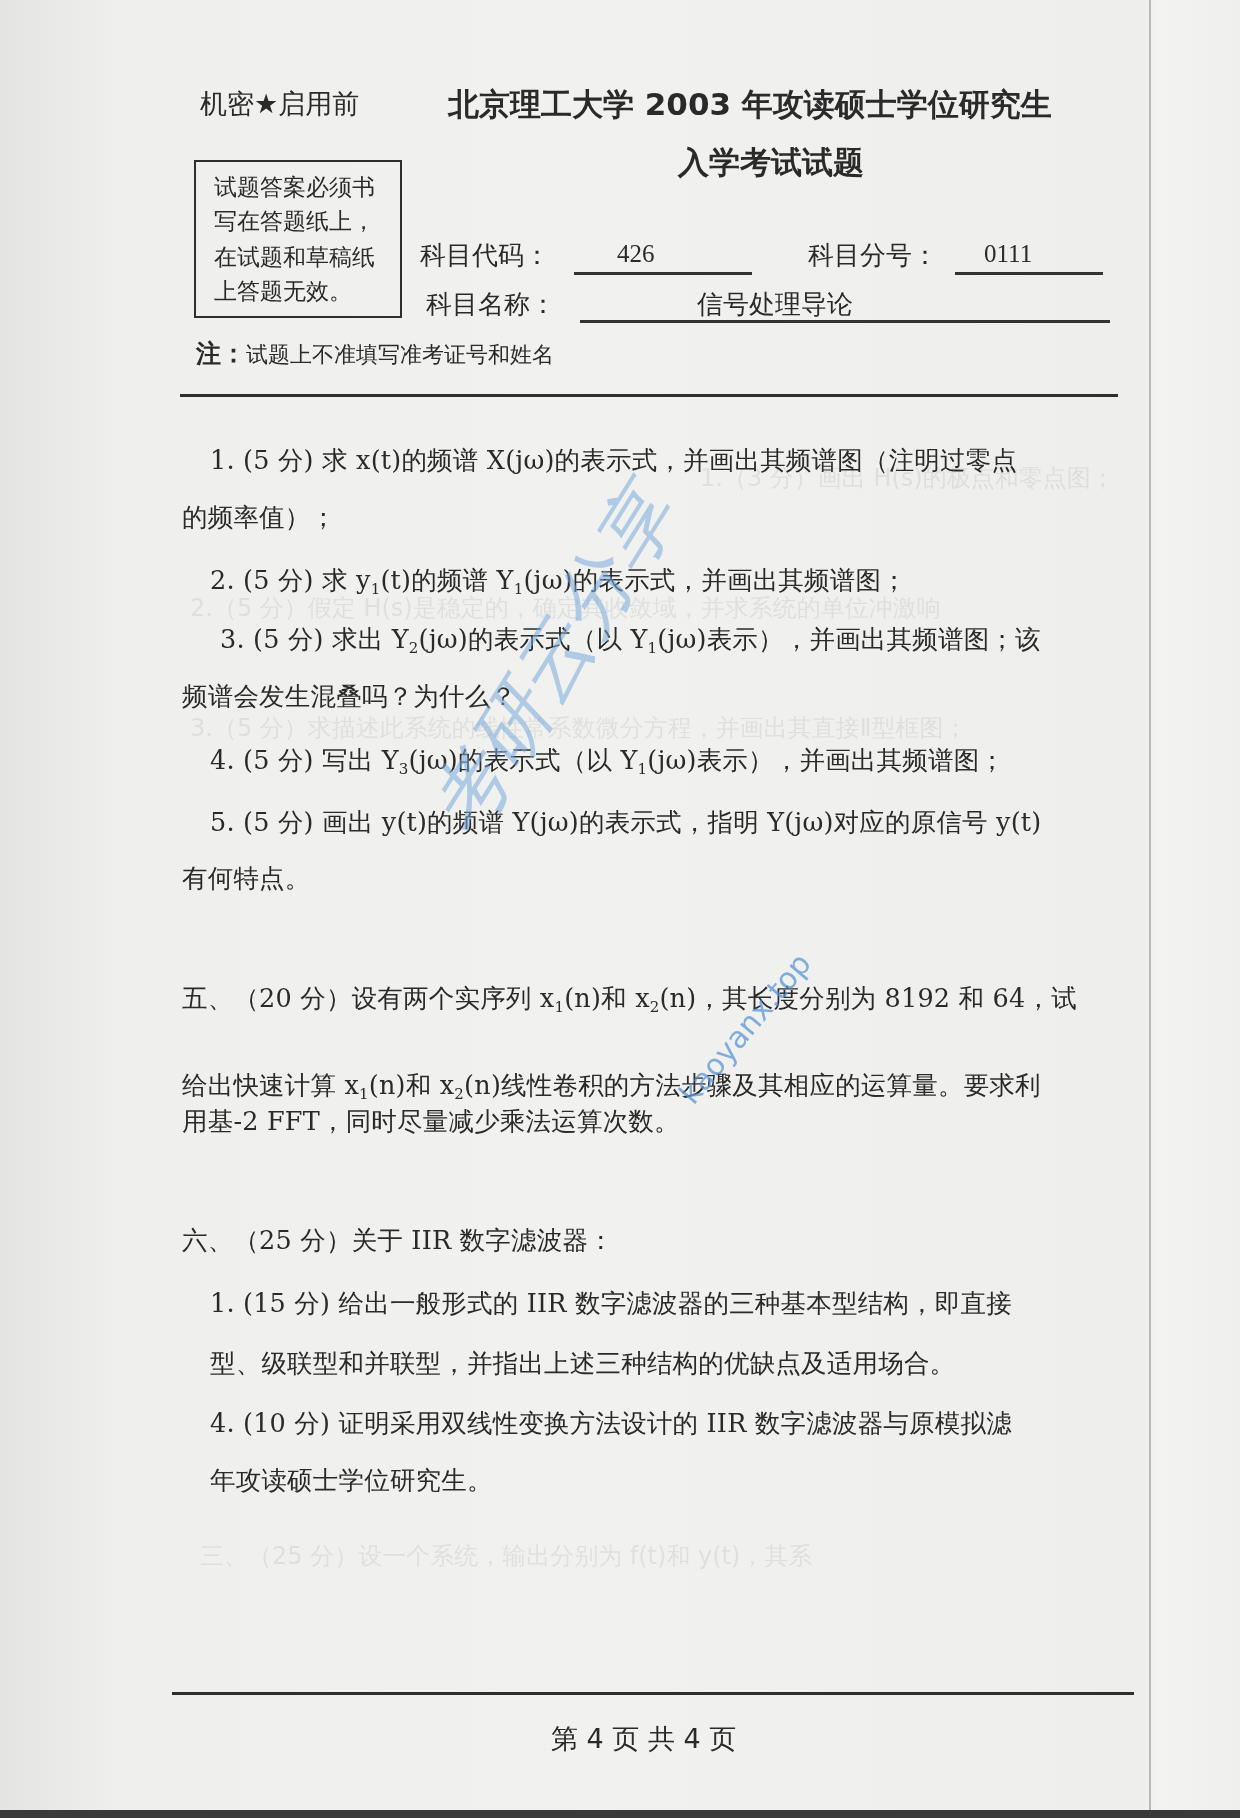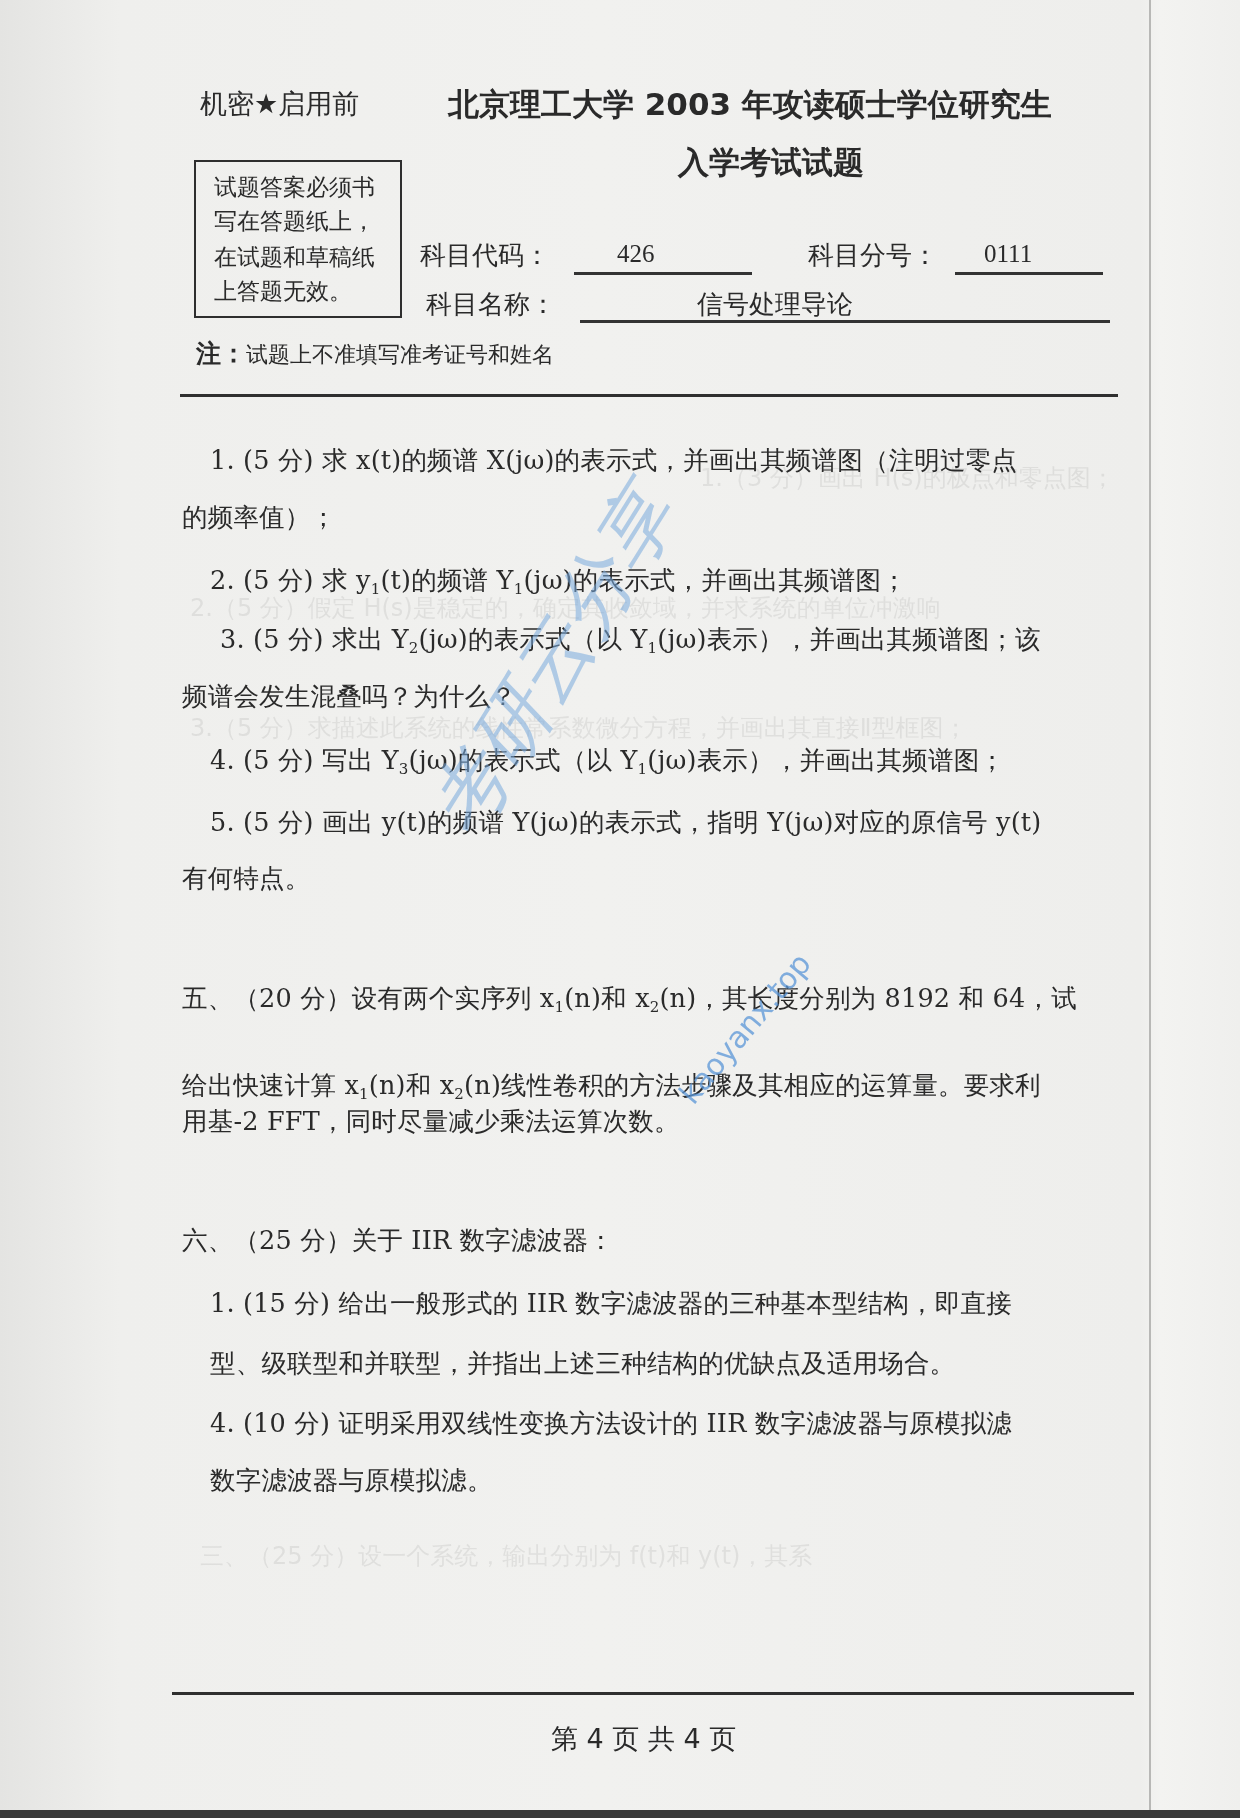--- a/index.html
+++ b/index.html
@@ -109,21 +109,21 @@
   </div>
   <div class="abs q" style="left:182px;top:1048px;margin-top:20px;">
     <span>给出快速计算 x</span><sub>1</sub><span>(n)和 x</span><sub>2</sub><span>(n)线性卷积的方法步骤及其相应的运算量。要求利</span>
   </div>
   <div class="abs q" style="left:182px;top:1104px;">用基-2 FFT，同时尽量减少乘法运算次数。</div>
 
   <div class="abs q" style="left:182px;top:1223px;">六、（25 分）关于 IIR 数字滤波器：</div>
   <div class="abs q" style="left:210px;top:1286px;">1. (15 分) 给出一般形式的 IIR 数字滤波器的三种基本型结构，即直接</div>
   <div class="abs q" style="left:210px;top:1346px;">型、级联型和并联型，并指出上述三种结构的优缺点及适用场合。</div>
   <div class="abs q" style="left:210px;top:1406px;">4. (10 分) 证明采用双线性变换方法设计的 IIR 数字滤波器与原模拟滤</div>
-  <div class="abs q" style="left:210px;top:1463px;">数字滤波器与原模拟滤。</div>
+  <div class="abs q" style="left:210px;top:1463px;">年攻读硕士学位研究生。</div>
 
   <div class="sep" style="left:172px;top:1692px;width:962px;"></div>
   <div class="abs footer">第 4 页 共 4 页</div>
 
   <div class="abs watermark-cn">考研云分享</div>
   <div class="abs watermark-url">kaoyanx.top</div>
 </div>
 <div class="bottom-strip"></div>
 
 </body></html>

